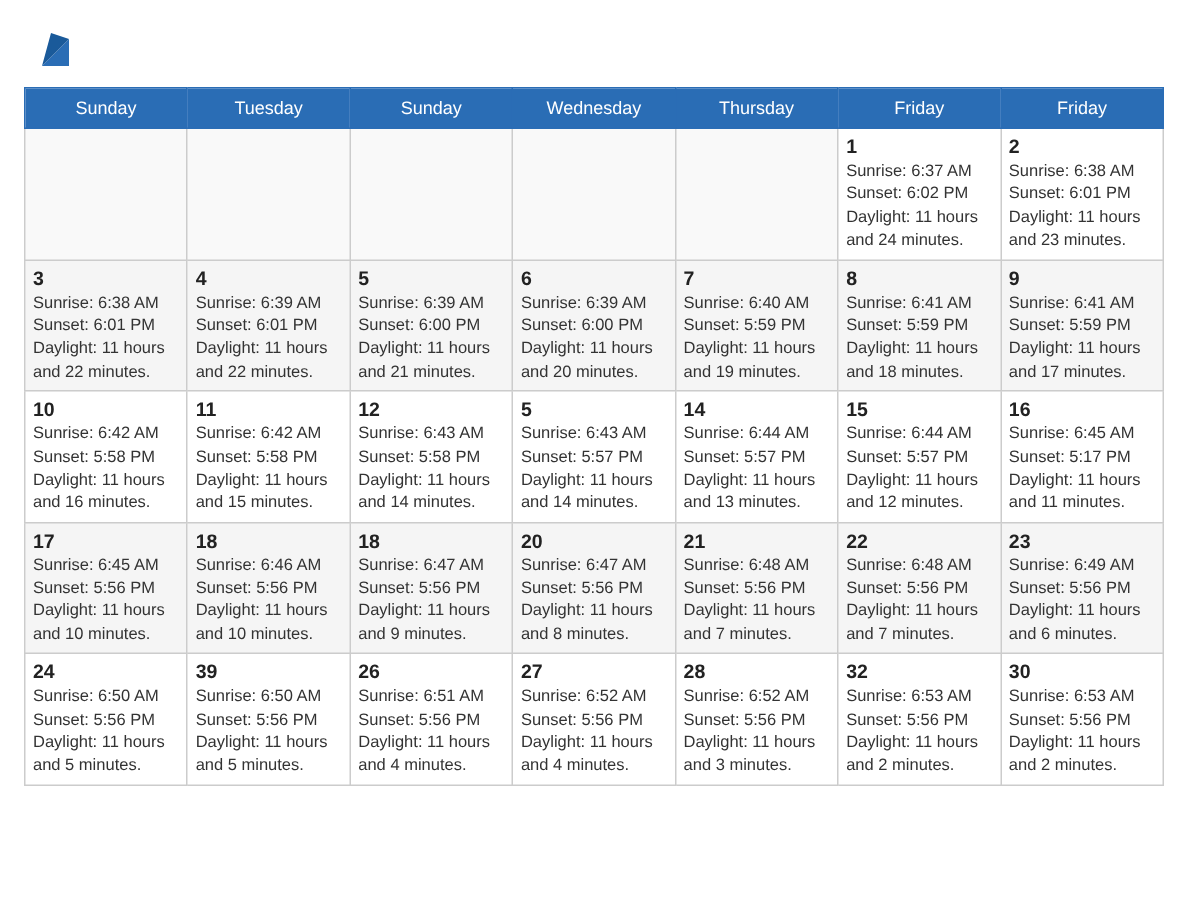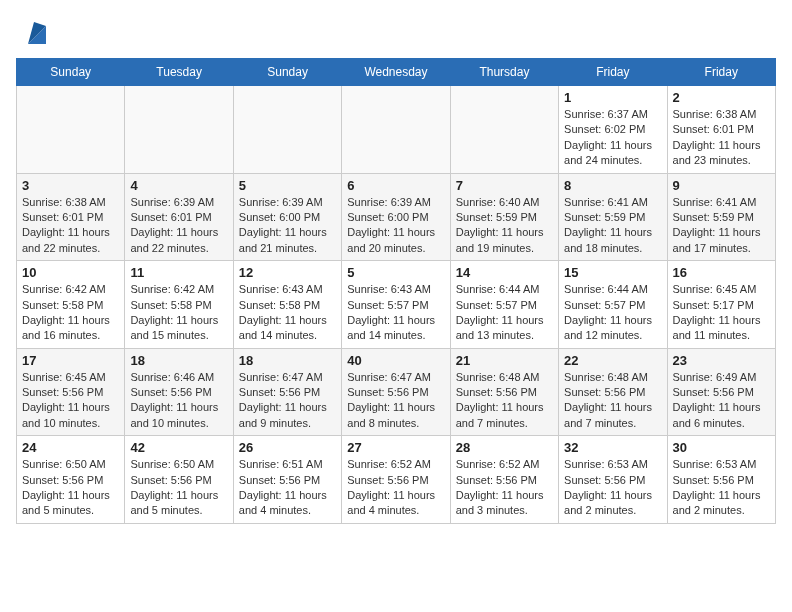--- a/index.html
+++ b/index.html
@@ -239,21 +239,21 @@
 Sunset: 5:56 PM
 Daylight: 11 hours and 10 minutes.</div>
         </td>
         <td>
           <div class="day-number">18</div>
           <div class="day-info">Sunrise: 6:47 AM
 Sunset: 5:56 PM
 Daylight: 11 hours and 9 minutes.</div>
         </td>
         <td>
-          <div class="day-number">40</div>
+          <div class="day-number">20</div>
           <div class="day-info">Sunrise: 6:47 AM
 Sunset: 5:56 PM
 Daylight: 11 hours and 8 minutes.</div>
         </td>
         <td>
           <div class="day-number">21</div>
           <div class="day-info">Sunrise: 6:48 AM
 Sunset: 5:56 PM
 Daylight: 11 hours and 7 minutes.</div>
         </td>
@@ -271,21 +271,21 @@
         </td>
       </tr>
       <tr>
         <td>
           <div class="day-number">24</div>
           <div class="day-info">Sunrise: 6:50 AM
 Sunset: 5:56 PM
 Daylight: 11 hours and 5 minutes.</div>
         </td>
         <td>
-          <div class="day-number">42</div>
+          <div class="day-number">39</div>
           <div class="day-info">Sunrise: 6:50 AM
 Sunset: 5:56 PM
 Daylight: 11 hours and 5 minutes.</div>
         </td>
         <td>
           <div class="day-number">26</div>
           <div class="day-info">Sunrise: 6:51 AM
 Sunset: 5:56 PM
 Daylight: 11 hours and 4 minutes.</div>
         </td>

